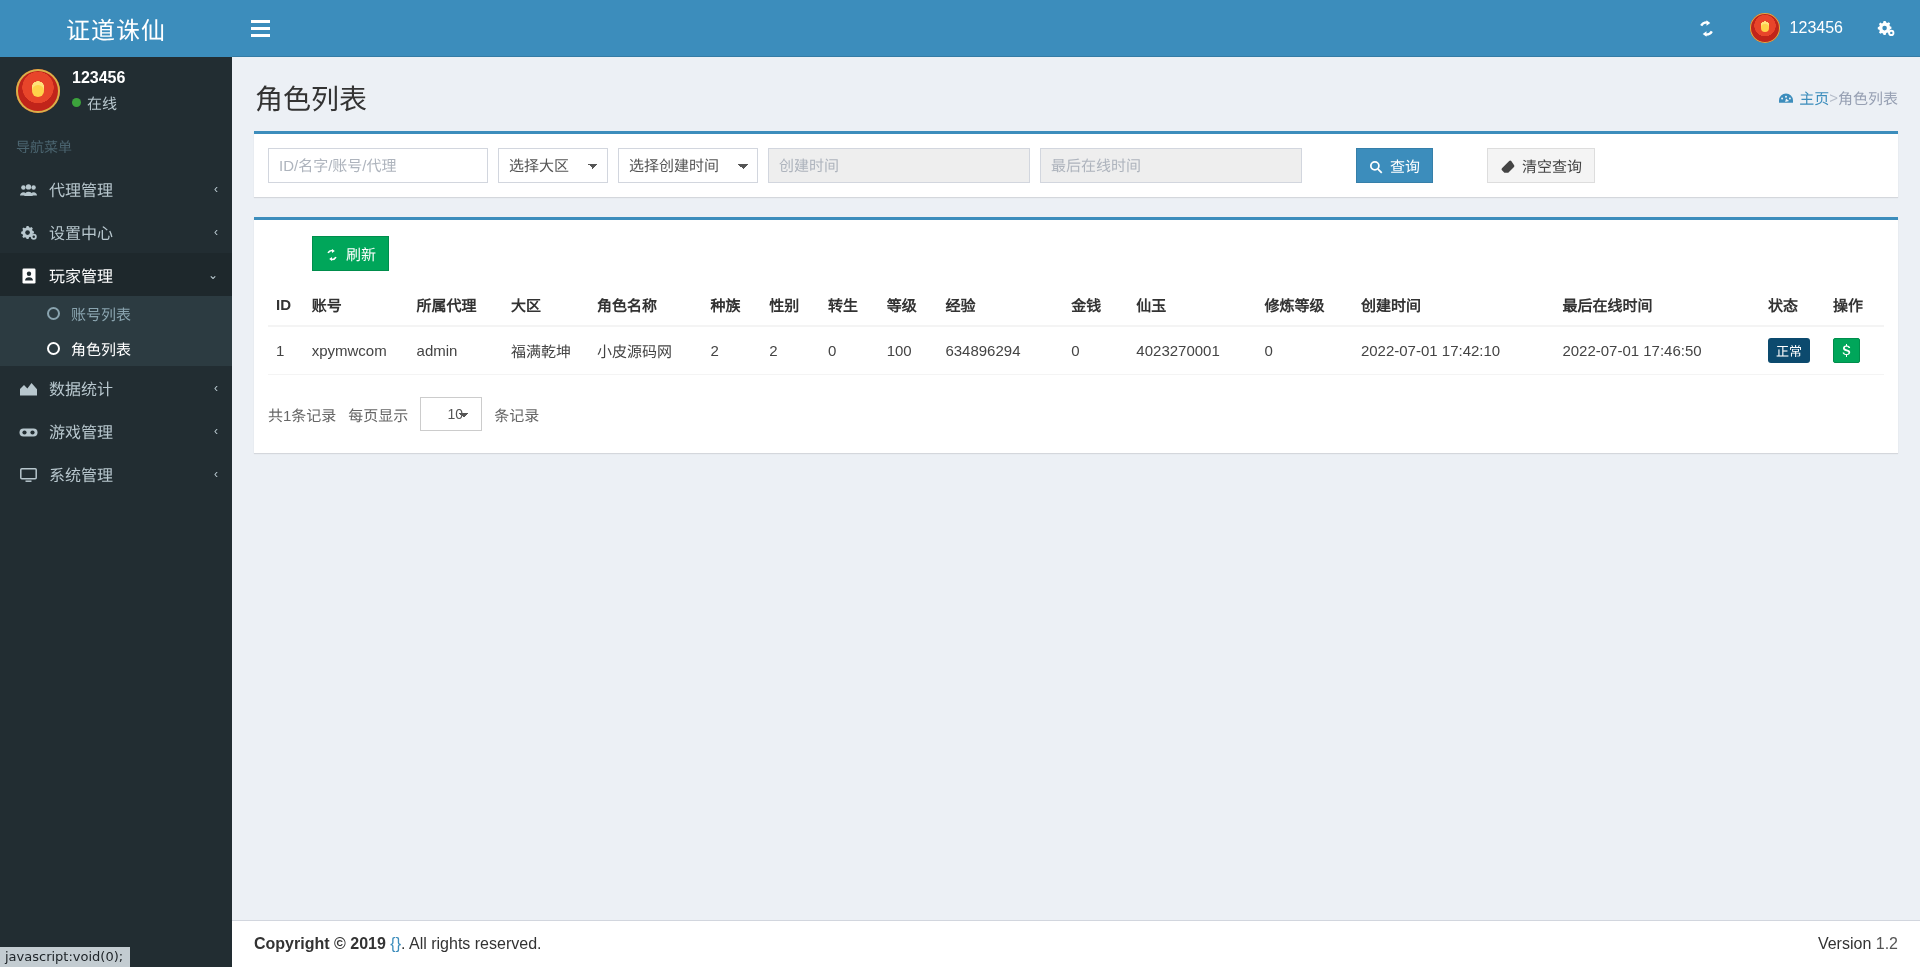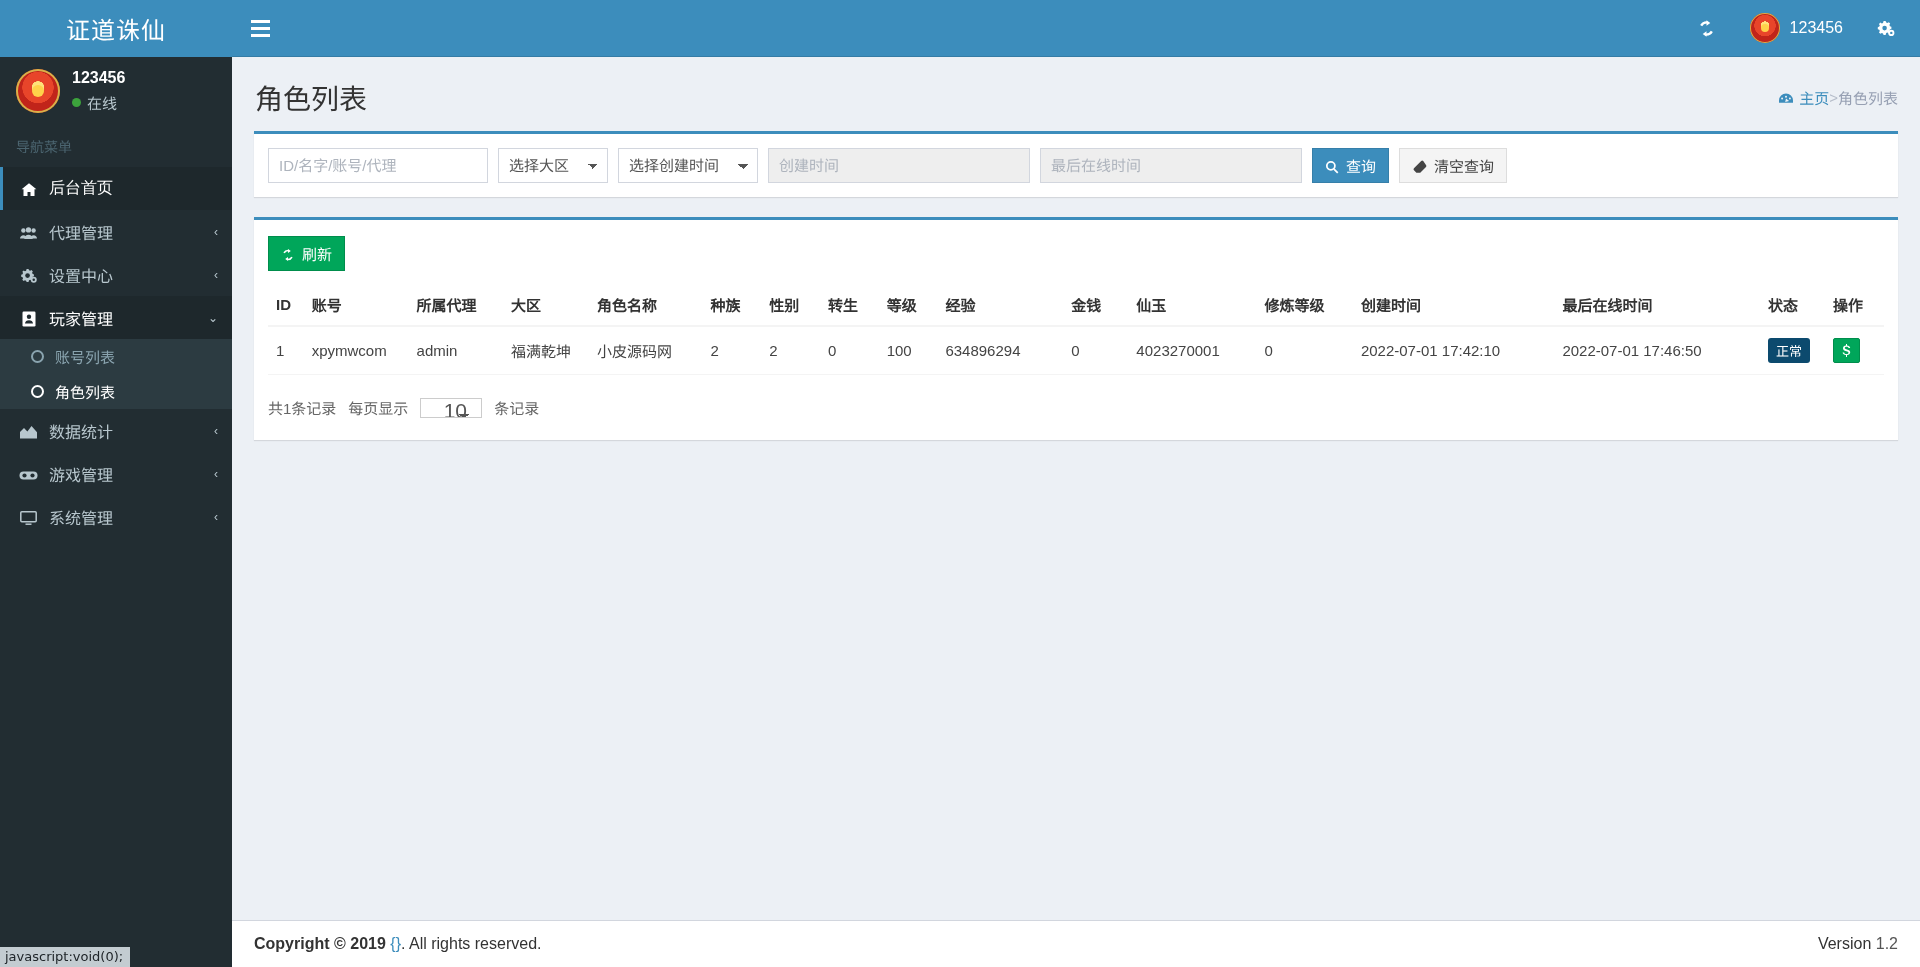--- a/index.html
+++ b/index.html
@@ -74,21 +74,21 @@
   .nav-item.active {
     background: #1e282c; color: #fff; border-left-color: #3c8dbc;
   }
   .nav-item.open { background: #1e282c; color: #fff; }
   .nav-item .ic { width: 19px; text-align: center; font-size: 15px; flex: none; color: inherit; }
   .nav-item .lbl { flex: 1; }
   .nav-item .arr { font-size: 12px; color: #b8c7ce; }
   .sub-list { background: #2c3b41; }
   .sub-item {
     display: flex; align-items: center; gap: 11px;
-    height: 35px; padding-left: 31px; color: #8aa4af; font-size: 15px; cursor: pointer;
+    height: 35px; padding-left: 47px; color: #8aa4af; font-size: 15px; cursor: pointer;
   }
   .sub-item.active { color: #fff; background: #2c3b41; }
   .sub-item .ic-circle {
     width: 13px; height: 13px; border-radius: 50%;
     border: 2px solid currentColor; flex: none;
   }
   .sub-item.active .ic-circle { border-width: 2px; }
 
   #status-bar {
     position: absolute; left: 0; bottom: 0;
@@ -149,21 +149,21 @@
   }
   .form-control::placeholder { color: #aeb4bd; }
   .form-control[disabled], .form-control.disabled { background: #eee; color: #9aa0a6; }
   select.form-control { padding-right: 24px; -webkit-appearance: none; appearance: none;
     background-image: linear-gradient(45deg, transparent 50%, #555 50%), linear-gradient(135deg, #555 50%, transparent 50%);
     background-position: calc(100% - 14px) 15px, calc(100% - 9px) 15px;
     background-size: 5px 5px, 5px 5px; background-repeat: no-repeat; }
   .btn {
     height: 35px; border: 1px solid transparent; font-size: 15px;
     display: inline-flex; align-items: center; gap: 7px; padding: 0 12px;
-    cursor: pointer; font-family: inherit; border-radius: 0;
+    cursor: pointer; font-family: inherit; border-radius: 0; margin-left: 44px;
   }
   .btn-primary { background: #3c8dbc; border-color: #367fa9; color: #fff; }
   .btn-default { background: #f4f4f4; border-color: #ddd; color: #444; }
   .btn-success { background: #00a65a; border-color: #008d4c; color: #fff; }
 
   #table-box { margin-top: 20px; padding: 14px 14px 10px 14px; }
   #table-toolbar { padding: 2px 0 13px 0; }
   table.data { width: 100%; border-collapse: collapse; font-size: 15px; }
   table.data th {
     text-align: left; font-weight: bold; color: #333;
@@ -179,21 +179,21 @@
   .op-btn {
     background: #00a65a; color: #fff; border: 1px solid #008d4c;
     width: 27px; height: 25px; display: inline-flex; align-items: center; justify-content: center;
     font-size: 14px; cursor: pointer; border-radius: 2px;
   }
   #table-footer {
     display: flex; align-items: center; justify-content: flex-start;
     gap: 12px; padding: 22px 2px 12px 0; font-size: 15px; color: #666;
   }
   #table-footer select {
-    height: 20px; border: 1px solid #ccc; font-size: 21px; padding: 0 8px 0 16px;
+    height: 34px; border: 1px solid #ccc; font-size: 14px; padding: 0 8px 0 16px;
     font-family: inherit; color: #555; background: #fff;
     -webkit-appearance: none; appearance: none; width: 62px; text-align: center;
     background-image: linear-gradient(45deg, transparent 50%, #555 50%), linear-gradient(135deg, #555 50%, transparent 50%);
     background-position: calc(100% - 17px) 15px, calc(100% - 12px) 15px;
     background-size: 5px 5px, 5px 5px; background-repeat: no-repeat;
   }
 
   
   #footer {
     position: absolute; left: 232px; right: 0; bottom: 0; height: 47px;
@@ -224,29 +224,20 @@
         <span class="u-status">
           <i class="dot-online"></i>
           <span>在线</span>
         </span>
       </div>
     </div>
 
 
     <div class="nav-header">导航菜单</div>
 
-    <div class="nav-item active">
-      <span class="ic">
-        <svg class="icon-svg" width="16" height="16" viewBox="0 0 16 16" fill="currentColor">
-            <path d="M8 1.2 0.6 7.3h1.9V14h4V10h3v4h4V7.3h1.9z"></path>
-          </svg>
-      </span>
-      <span class="lbl">后台首页</span>
-      <span class="arr"></span>
-    </div>
 
     <div class="nav-item">
       <span class="ic">
         <svg class="icon-svg" width="17" height="14" viewBox="0 0 20 14" fill="currentColor">
           <circle cx="4" cy="4" r="2.6"></circle>
             <circle cx="16" cy="4" r="2.6"></circle>
             <circle cx="10" cy="3.4" r="3.1"></circle>
           <path d="M0 13.5c0-2.4 1.8-4 4-4s4 1.6 4 4z"></path>
             <path d="M12 13.5c0-2.4 1.8-4 4-4s4 1.6 4 4z"></path>
           <path d="M5 14c0-2.9 2.2-5 5-5s5 2.1 5 5z"></path>

